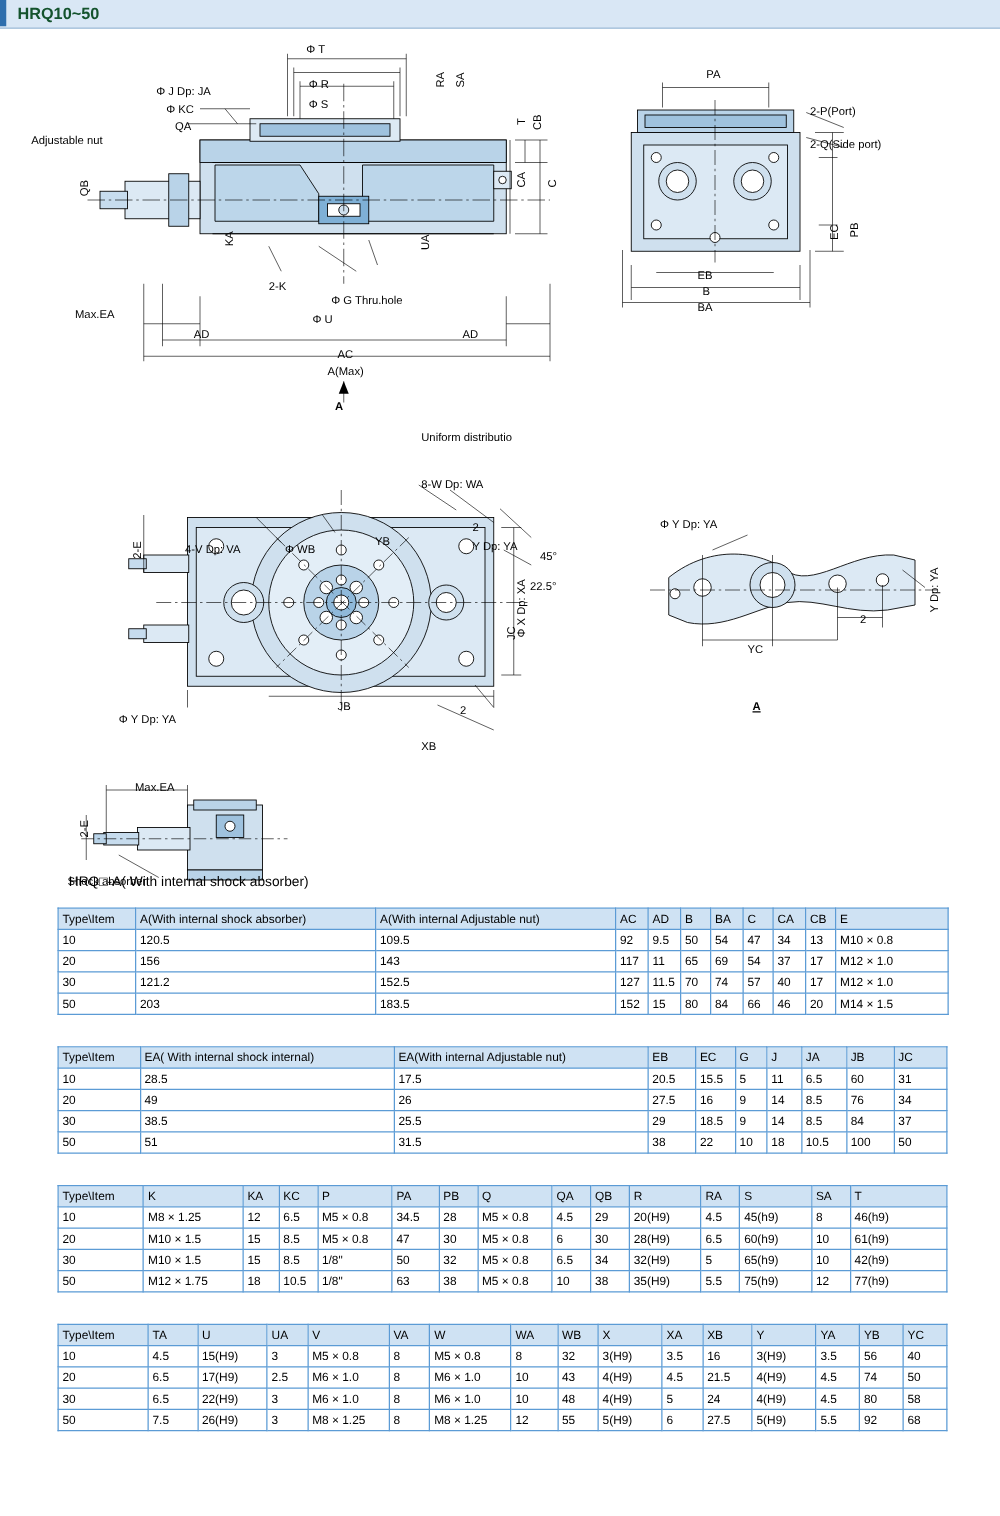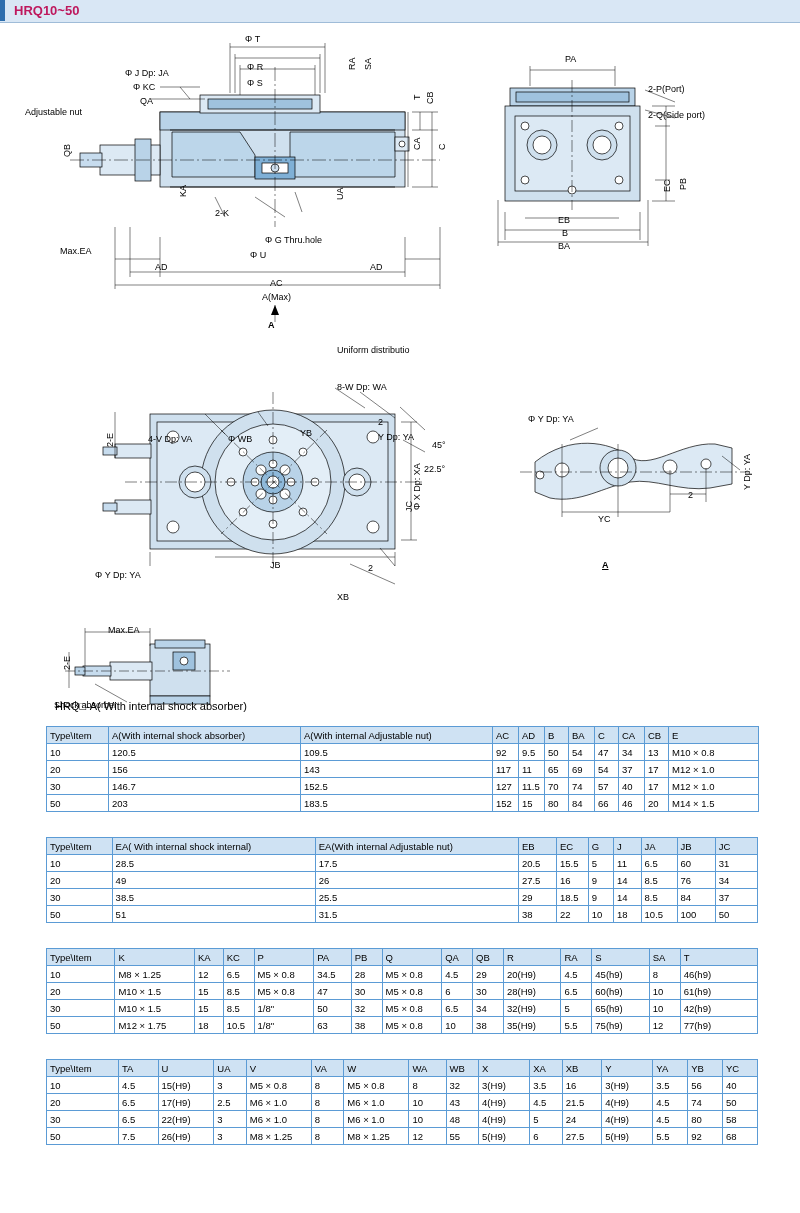--- a/index.html
+++ b/index.html
@@ -13,21 +13,21 @@
     overflow:hidden;
   }
   
   .topbar{
     position:absolute;left:0;top:0;width:800px;height:22px;
     background:#d9e7f5;
     border-bottom:1px solid #9fbcd8;
   }
   .topbar .title{
     position:absolute;left:14px;top:3px;
-    font-size:13px;font-weight:bold;color:#be185d;
+    font-size:13px;font-weight:bold;color:#14532d;
   }
   .topbar .tick{
     position:absolute;left:0;top:0;width:5px;height:21px;background:#2e6ead;
   }
 
   
   .drawings{position:absolute;left:0;top:22px;width:800px;height:690px;}
   .lbl{position:absolute;font-size:9px;white-space:nowrap;}
   .lbl.b{font-weight:bold;}
   .lbl.u{text-decoration:underline;}
@@ -145,21 +145,21 @@
   <div class="lbl" style="left:247px;top:26px;margin-top:30px;">Φ S</div>
   <div class="lbl" style="left:247px;top:40px;">Φ R</div>
   <div class="lbl vert" style="left:347px;top:48px;">RA</div>
   <div class="lbl vert" style="left:363px;top:48px;">SA</div>
   <div class="lbl" style="left:125px;top:46px;">Φ J Dp: JA</div>
   <div class="lbl" style="left:133px;top:60px;">Φ KC</div>
   <div class="lbl" style="left:140px;top:74px;">QA</div>
   <div class="lbl" style="left:25px;top:85px;">Adjustable nut</div>
   <div class="lbl vert" style="left:62px;top:135px;">QB</div>
   <div class="lbl vert" style="left:178px;top:175px;">KA</div>
-  <div class="lbl" style="left:215px;top:186px;">2-K</div>
+  <div class="lbl" style="left:215px;top:202px;">2-K</div>
   <div class="lbl" style="left:265px;top:213px;">Φ G Thru.hole</div>
   <div class="lbl" style="left:250px;top:228px;">Φ U</div>
   <div class="lbl vert" style="left:335px;top:178px;">UA</div>
   <div class="lbl" style="left:155px;top:240px;">AD</div>
   <div class="lbl" style="left:370px;top:240px;">AD</div>
   <div class="lbl" style="left:270px;top:256px;">AC</div>
   <div class="lbl" style="left:262px;top:270px;">A(Max)</div>
   <div class="lbl" style="left:60px;top:224px;">Max.EA</div>
   <div class="lbl b" style="left:268px;top:298px;">A</div>
   <div class="lbl vert" style="left:425px;top:82px;">CB</div>
@@ -406,21 +406,21 @@
           <td>11</td>
           <td>65</td>
           <td>69</td>
           <td>54</td>
           <td>37</td>
           <td>17</td>
           <td>M12 × 1.0</td>
         </tr>
         <tr>
           <td>30</td>
-          <td>146.7</td>
+          <td>121.2</td>
           <td>152.5</td>
           <td>127</td>
           <td>11.5</td>
           <td>70</td>
           <td>74</td>
           <td>57</td>
           <td>40</td>
           <td>17</td>
           <td>M12 × 1.0</td>
         </tr>

